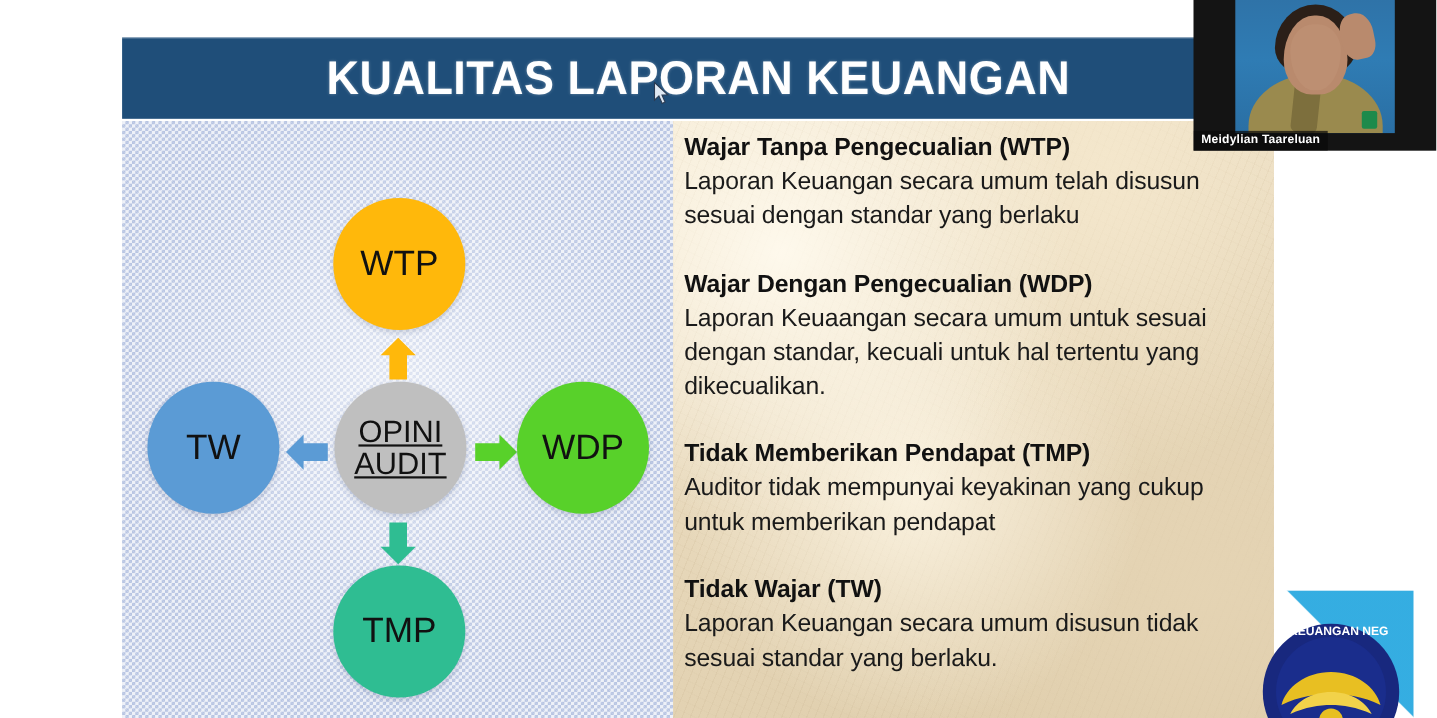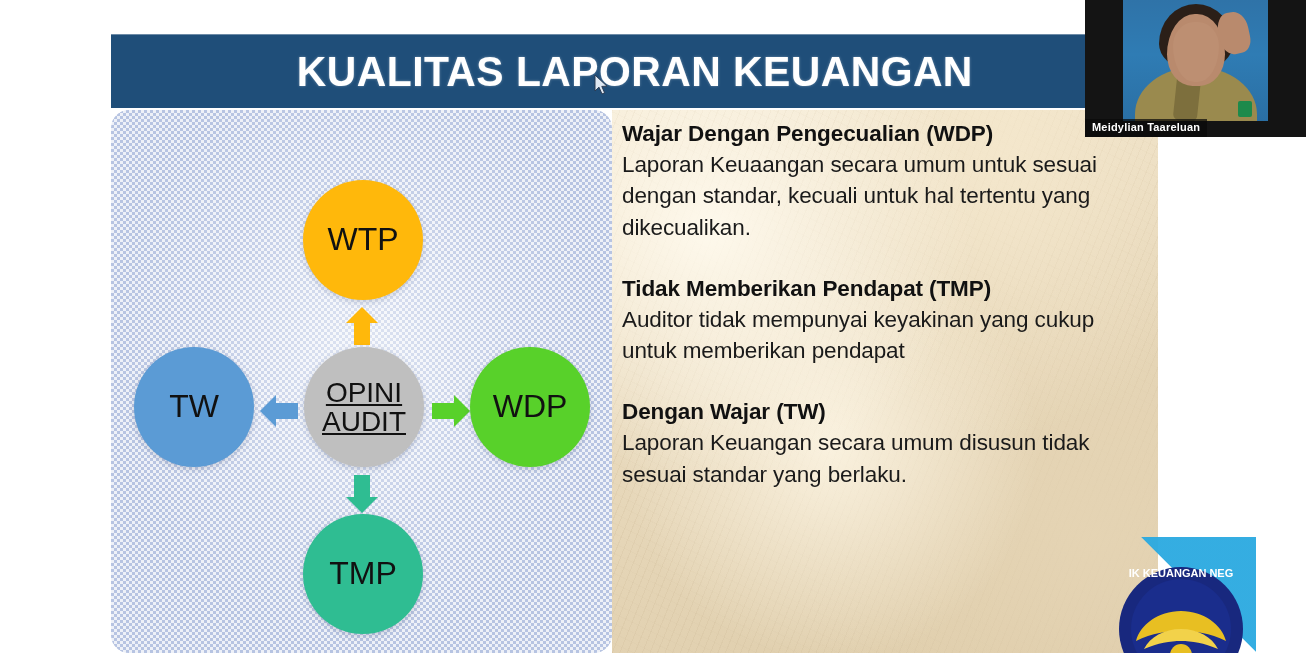--- a/index.html
+++ b/index.html
@@ -15,20 +15,21 @@
     background: #ffffff;
     font-family: "Liberation Sans", sans-serif;
   }
 
   
   #slide {
     position: absolute;
     left: 0; top: 0;
     width: 1230px; height: 653px;
     background: #ffffff;
+    padding-left: 29px;
   }
 
   
   #title-banner {
     position: absolute;
     left: 111px; top: 34px;
     width: 1047px; height: 74px;
     background: #1f4e79;
     display: flex;
     align-items: center;
@@ -50,21 +51,20 @@
     position: absolute;
     left: 111px; top: 110px;
     width: 501px; height: 543px;
     background-color: #eef1f8;
     background-image:
       linear-gradient(45deg, #b7c4e2 25%, transparent 25%, transparent 75%, #b7c4e2 75%),
       linear-gradient(45deg, #b7c4e2 25%, transparent 25%, transparent 75%, #b7c4e2 75%);
     background-size: 6px 6px;
     background-position: 0 0, 3px 3px;
     overflow: hidden;
-    border-radius: 18px;
   }
   
   #diagram-panel::after {
     content: "";
     position: absolute; inset: 0;
     background: radial-gradient(ellipse at 50% 45%, rgba(255,255,255,.55) 0%, rgba(255,255,255,.15) 45%, rgba(255,255,255,0) 70%);
     pointer-events: none;
   }
 
   .node {
@@ -291,33 +291,37 @@
       <div class="node" id="node-center">
         <div>
           <div>OPINI</div>
           <div>AUDIT</div>
         </div>
       </div>
     </div>
 
     <div id="text-panel">
 
+      <div class="blk">
+        <div class="blk-title">Wajar Tanpa Pengecualian (WTP)</div>
+        <div class="blk-body">Laporan Keuangan secara umum telah disusun sesuai dengan standar yang berlaku</div>
+      </div>
 
       <div class="blk">
         <div class="blk-title">Wajar Dengan Pengecualian (WDP)</div>
         <div class="blk-body">Laporan Keuaangan secara umum untuk sesuai dengan standar, kecuali untuk hal tertentu yang dikecualikan.</div>
       </div>
 
       <div class="blk">
         <div class="blk-title">Tidak Memberikan Pendapat (TMP)</div>
         <div class="blk-body">Auditor tidak mempunyai keyakinan yang cukup untuk memberikan pendapat</div>
       </div>
 
       <div class="blk">
-        <div class="blk-title">Dengan Wajar (TW)</div>
+        <div class="blk-title">Tidak Wajar (TW)</div>
         <div class="blk-body">Laporan Keuangan secara umum disusun tidak sesuai standar yang berlaku.</div>
       </div>
     </div>
 
     <div id="logo-wrap">
       <div id="logo-corner"></div>
       <svg width="150" height="150" viewBox="0 0 150 150" aria-hidden="true" style="position:absolute;left:0;top:0;">
         <circle cx="75" cy="92" r="62" fill="#18287e"></circle>
         <circle cx="75" cy="92" r="50" fill="#1a2d8c"></circle>
         <path d="M75 74 C52 74 34 88 30 104 C46 96 62 94 75 94 C88 94 104 96 120 104 C116 88 98 74 75 74 Z" fill="#e8bf22"></path>

